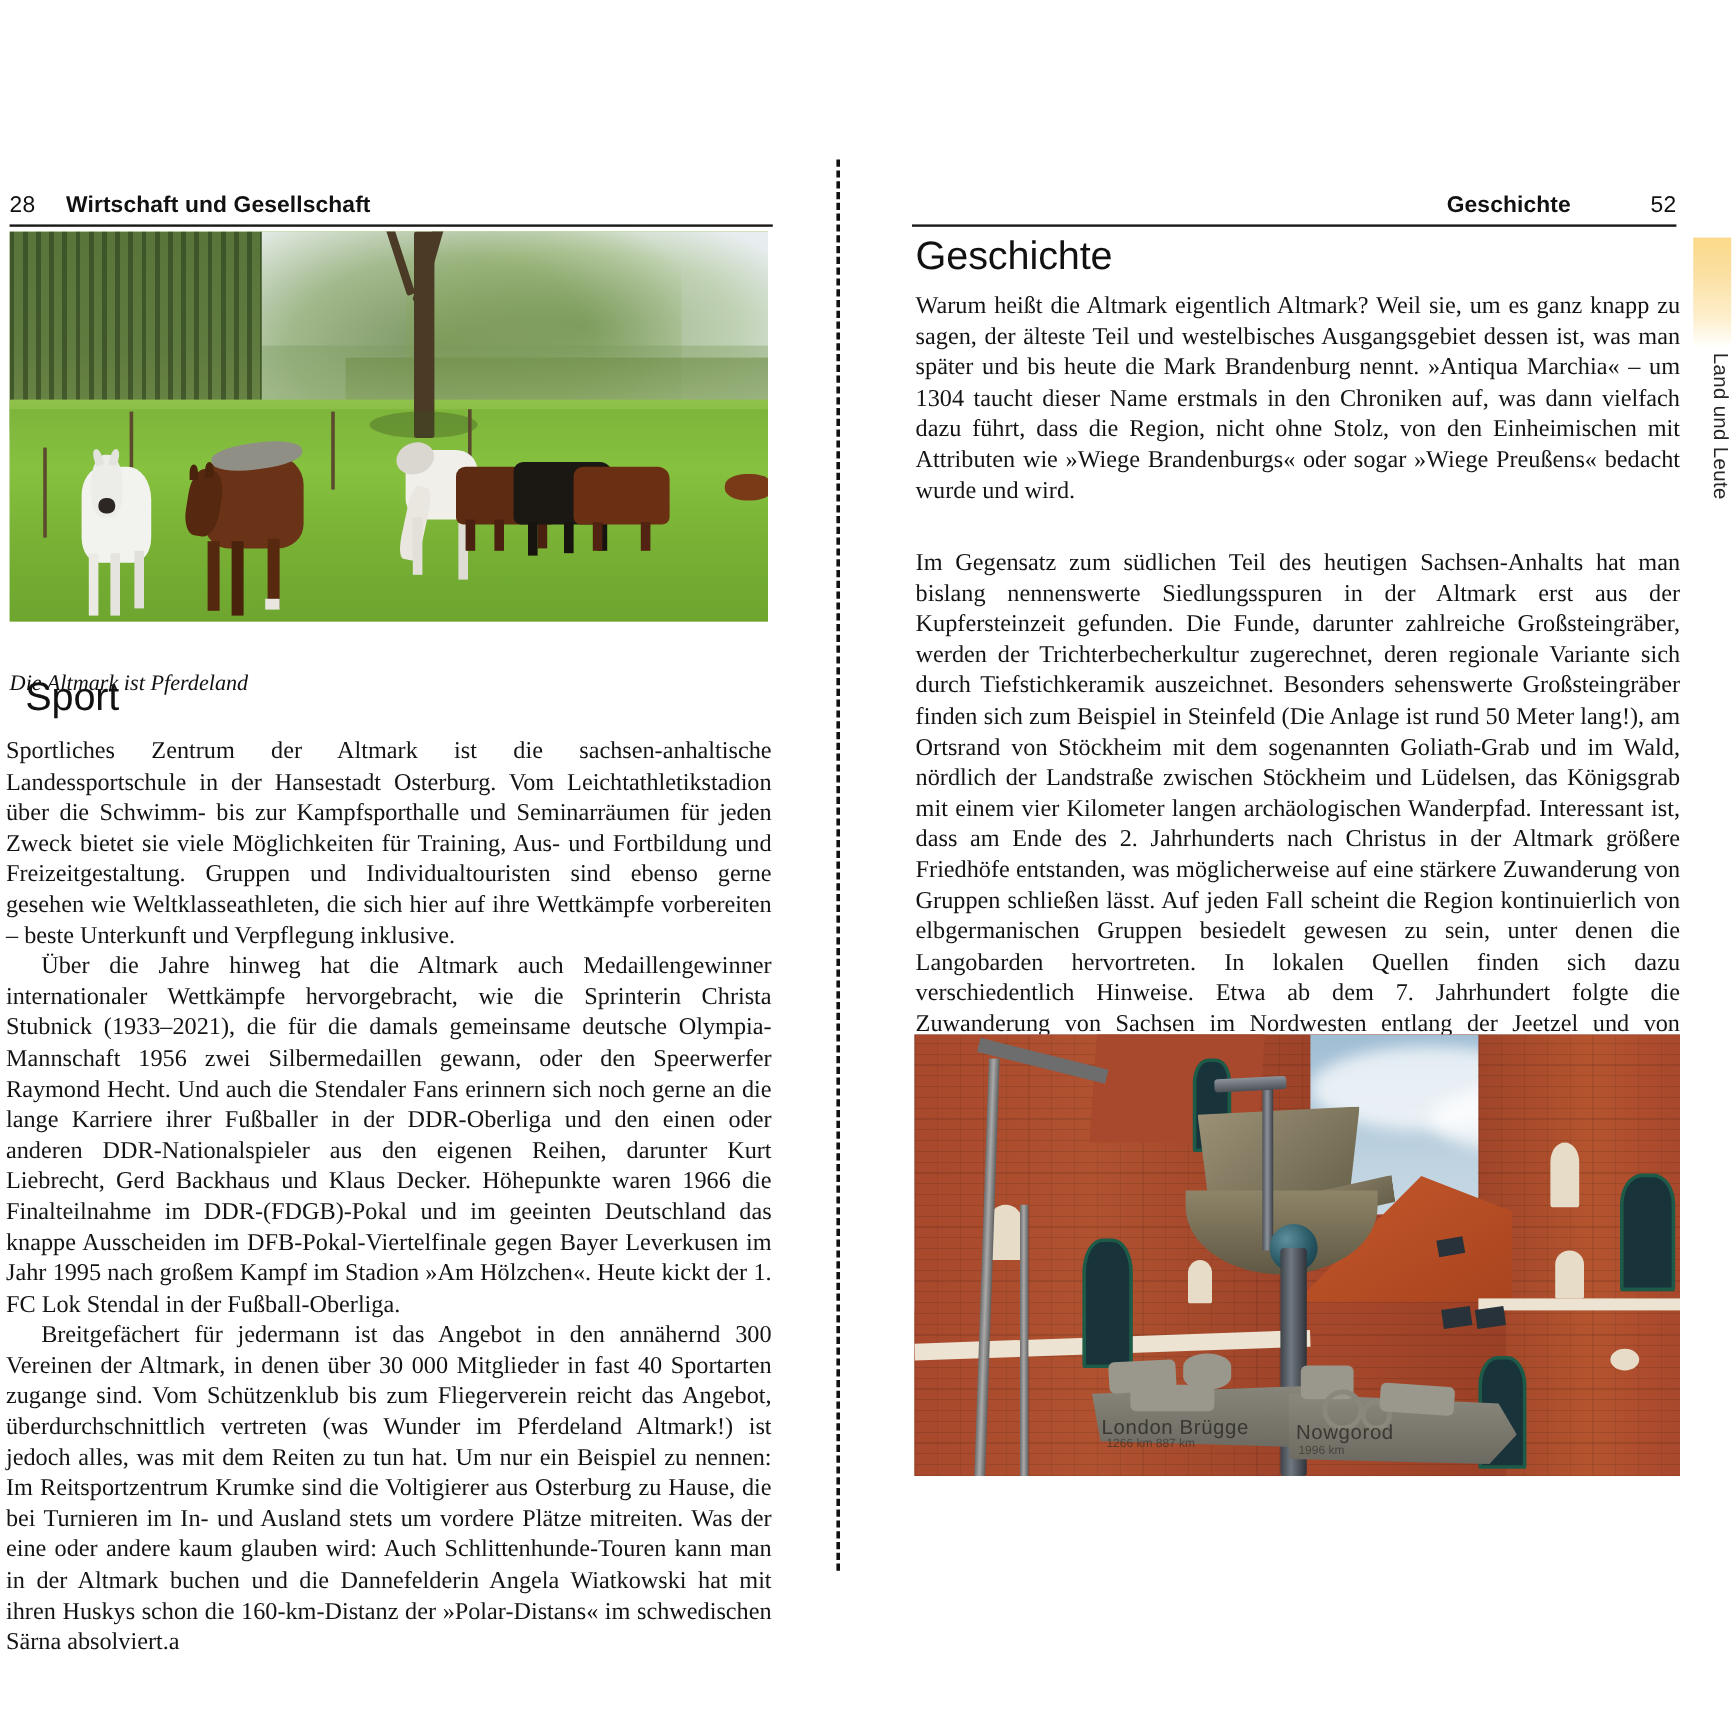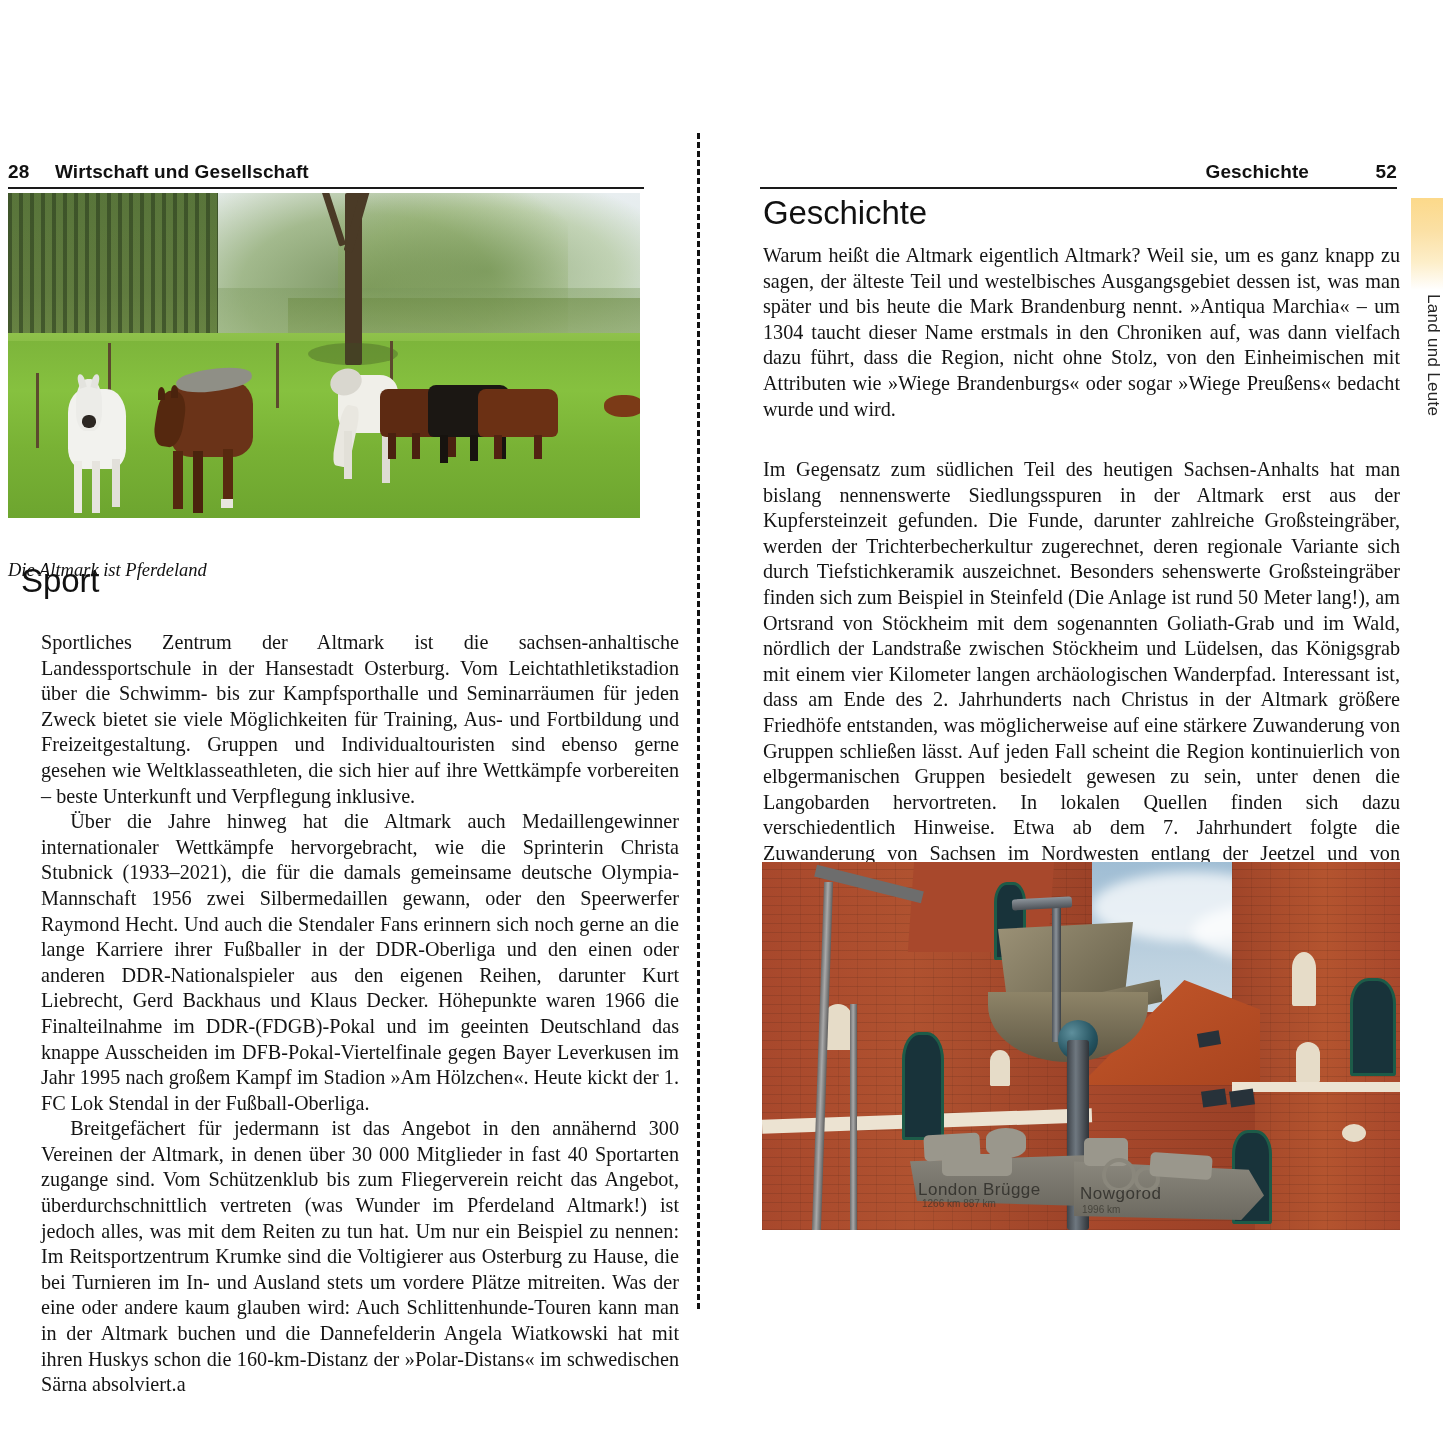--- a/index.html
+++ b/index.html
@@ -12,21 +12,21 @@
     width: 1443px;
     height: 1443px;
     background: #ffffff;
     overflow: hidden;
     font-family: "Liberation Serif", serif;
   }
 
   
   .folio {
     font-family: "Liberation Sans", sans-serif;
-    font-weight: bold;
+    font-weight: normal;
     font-size: 19px;
     color: #111111;
     letter-spacing: 0.2px;
   }
   .running-head {
     font-family: "Liberation Sans", sans-serif;
     font-weight: bold;
     font-size: 19px;
     color: #111111;
     letter-spacing: 0.1px;
@@ -89,21 +89,21 @@
     font-size: 20.2px;
     line-height: 25.6px;
     color: #141414;
     text-align: justify;
     text-justify: inter-word;
     hyphens: manual;
   }
   .body-col p { margin: 0; }
   .body-col p + p { text-indent: 1.45em; }
 
-  #left-body { left: 5px; top: 630px; width: 638px; margin-left: 36px; }
+  #left-body { left: 5px; top: 614px; width: 638px; }
 
   
   #gutter {
     position: absolute;
     left: 697px; top: 133px;
     width: 0; height: 1176px;
     border-left: 3px dashed #111111;
   }
 
   

